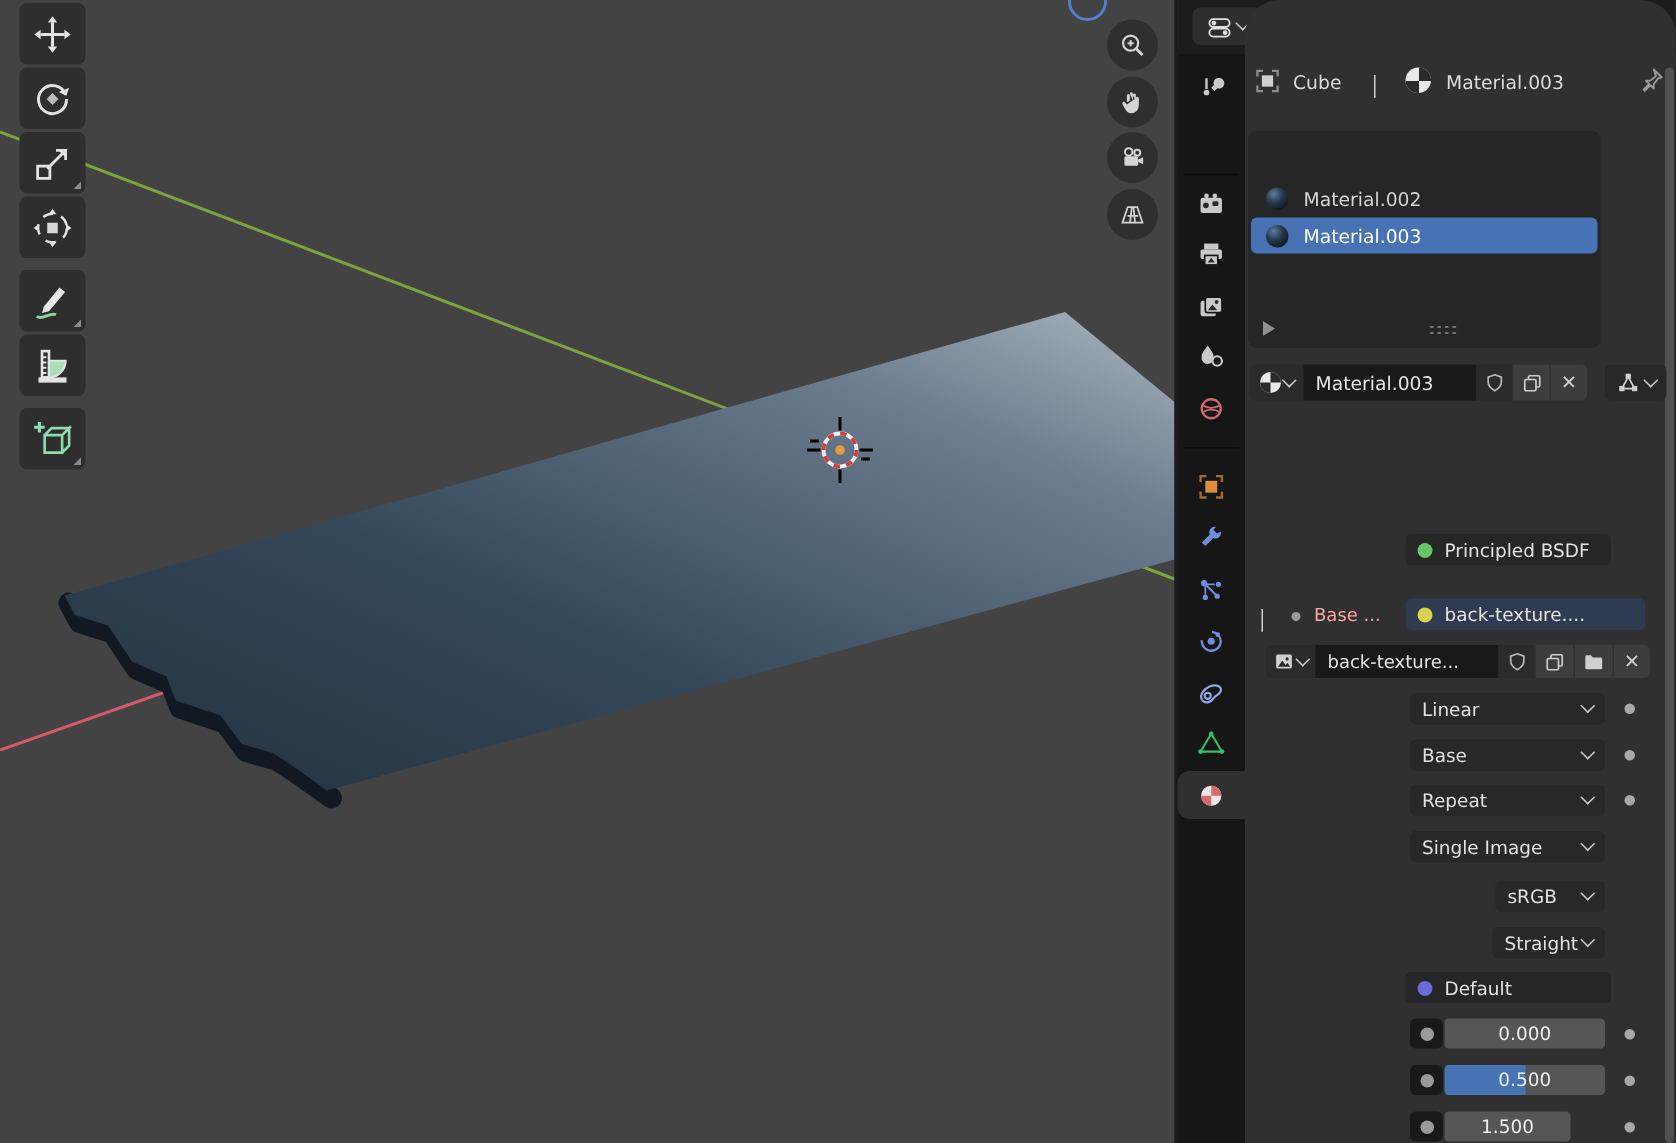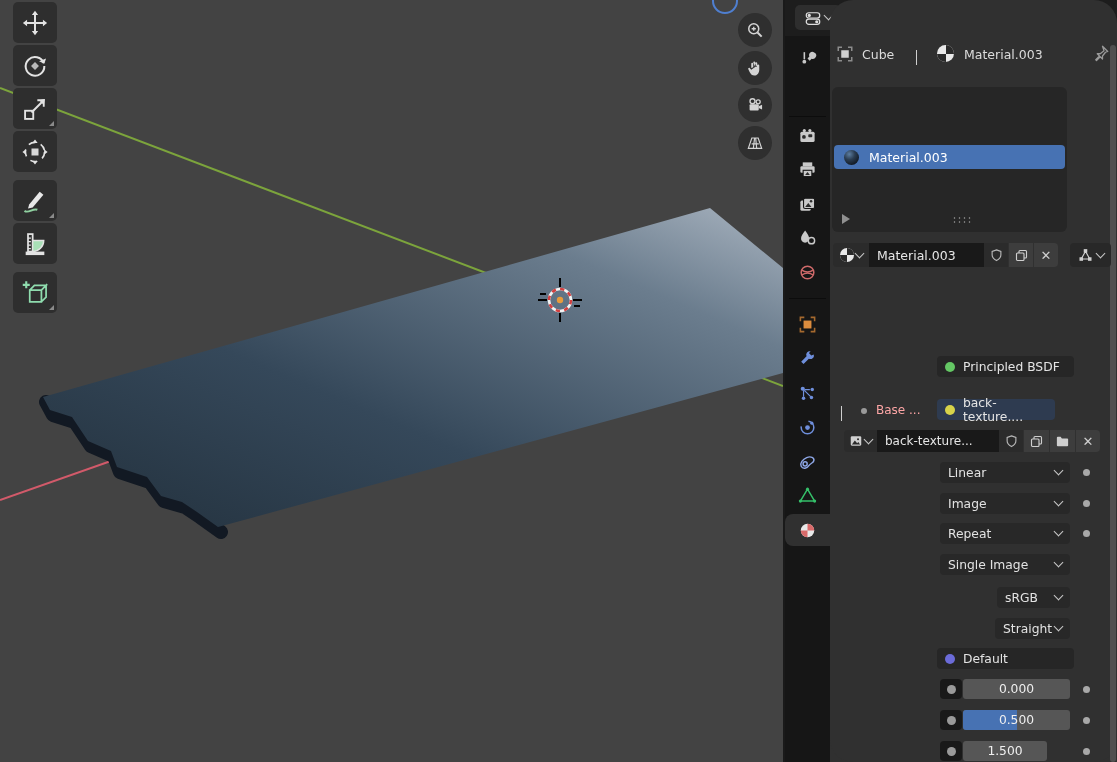--- a/index.html
+++ b/index.html
@@ -325,20 +325,24 @@
         <i class="q2"></i>
       </div>
     <div class="abs" style="left:134px;top:47px;font-size:12.5px;color:#dcdcdc">Material.003</div>
     <div class="abs" style="left:262px;top:44px">
       <svg viewBox="0 0 24 24" style="width:18px;height:18px">
           <path d="M14 3l7 7-3 1-4 5v4l-3-3-5 5-1-1 5-5-3-3h4l5-4z" fill="none" stroke="#9a9a9a" stroke-width="1.7" stroke-linejoin="round"></path>
         </svg>
     </div>
 
     <div class="abs listbox" style="left:2px;top:87px;width:235px;height:145px">
+      <div class="slotrow" style="top:33px">
+        <span class="matsphere"></span>
+        <span>Material.002</span>
+      </div>
       <div class="slotrow sel" style="top:58px">
         <span class="matsphere"></span>
         <span>Material.003</span>
       </div>
       <div class="abs" style="left:10px;top:127px;width:0;height:0;border-top:5px solid transparent;border-bottom:5px solid transparent;border-left:8px solid #909090"></div>
       <div class="grip" style="left:120px;top:129px;right:auto"></div>
     </div>
 
     <div class="abs" style="left:280px;top:45px;width:6px;height:717px;background:#505050;border-radius:3px"></div>
 
@@ -375,21 +379,21 @@
     </div>
 
     <div class="valbtn" style="left:107px;top:356px;width:137px">
       <span class="socketdot" style="background:#64c764"></span>
       <span>Principled BSDF</span>
     </div>
 
     <div class="abs" style="left:11px;top:406px"><span class="arrow-d"></span></div>
     <div class="abs" style="left:31px;top:408px;width:6px;height:6px;border-radius:50%;background:#9a9a9a"></div>
     <div class="abs" style="left:46px;top:403px;color:#fca5a5">Base ...</div>
-    <div class="valbtn" style="left:107px;top:399px;width:118px;background:#2e3b50">
+    <div class="valbtn" style="left:107px;top:399px;width:160px;background:#2e3b50">
       <span class="socketdot" style="background:#d7d34a"></span>
       <span>back-texture....</span>
     </div>
 
     <div class="abs fieldgrp" style="left:14px;top:430px;height:22px">
       <div class="minibtn" style="width:33px;background:#2b2b2b;border-radius:4px 0 0 4px;gap:2px">
         <svg viewBox="0 0 24 24" style="width:14px;height:14px">
             <rect x="3" y="4" width="18" height="16" rx="2" fill="#cfcfcf"></rect>
             <circle cx="15.5" cy="9" r="1.8" fill="#2b2b2b"></circle>
             <path d="M5 18l5-7 4 5 2-2.5 3 4.5z" fill="#2b2b2b"></path>
@@ -416,21 +420,21 @@
       <div class="minibtn" style="width:24px;background:#3d3d3d;margin-left:1px;border-radius:0 4px 4px 0;color:#cfcfcf;font-size:13px">✕</div>
     </div>
 
     <div class="dropdown" style="left:110px;top:462px;width:130px">
       <span>Linear</span>
         <span class="chev sm"></span>
     </div>
     <div class="decodot" style="left:253px;top:469px"></div>
 
     <div class="dropdown" style="left:110px;top:493px;width:130px">
-      <span>Image</span>
+      <span>Base</span>
         <span class="chev sm"></span>
     </div>
     <div class="decodot" style="left:253px;top:500px"></div>
 
     <div class="dropdown" style="left:110px;top:523px;width:130px">
       <span>Repeat</span>
         <span class="chev sm"></span>
     </div>
     <div class="decodot" style="left:253px;top:530px"></div>
 

